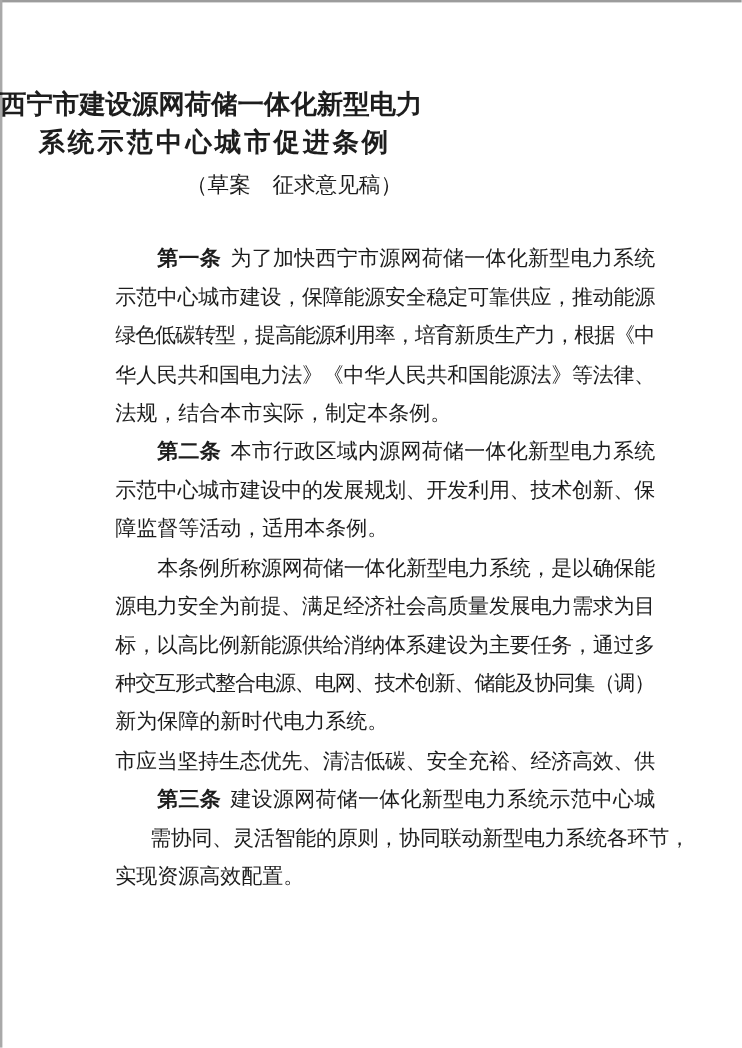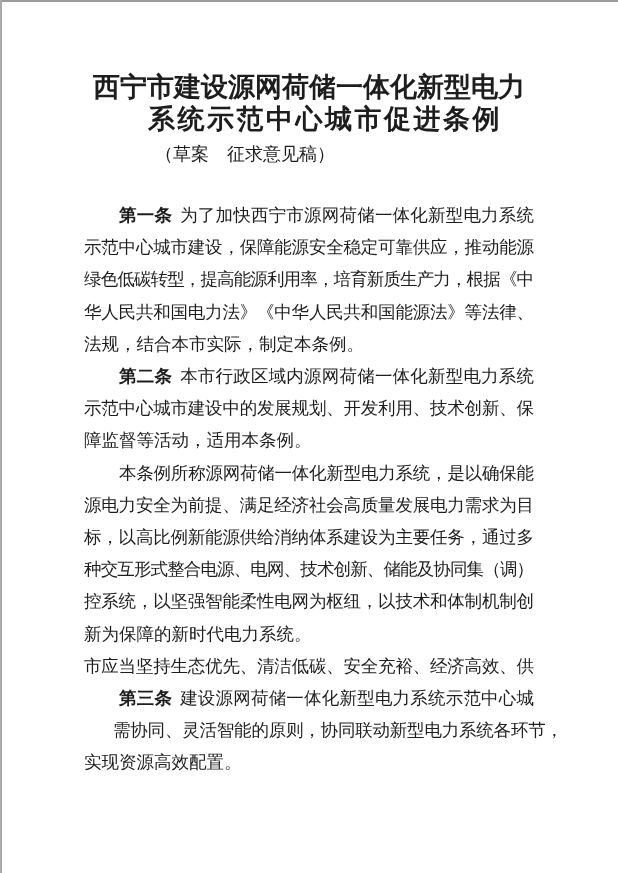--- a/index.html
+++ b/index.html
@@ -9,33 +9,33 @@
     position: relative;
     overflow: hidden;
     font-family: "Liberation Sans", sans-serif;
     color: #1d1d1d;
   }
   .edge-top  { position: absolute; top: 0; left: 0; width: 618px; height: 2px; background: #9c9c9c; }
   .edge-left { position: absolute; top: 0; left: 0; width: 2px; height: 873px; background: #a9a9a9; }
 
   .doc-title {
     position: absolute; top: 71px; left: 0; width: 618px;
-    text-align: center;
-    font-size: 27px; font-weight: 700; line-height: 32px;
+    text-align: left;
+    font-size: 22px; font-weight: 700; line-height: 32px;
   }
   .title-line2 { letter-spacing: 2.5px; padding-left: 32px; }
 
   .doc-subtitle {
     position: absolute; top: 140px; left: 0; width: 490px;
     text-align: center;
     font-size: 18px; line-height: 28px; font-weight: 400;
   }
 
   .doc-body {
-    position: absolute; top: 199px; left: 84px; width: 450px;
+    position: absolute; top: 199px; left: 96px; width: 450px;
     font-size: 17.5px; line-height: 32.2px;
   }
   .line { white-space: nowrap; }
   .line.indent { padding-left: 35px; }
   .term { font-weight: 700; margin-right: 8px; }
 </style>
 </head>
 <body>
 
 <div class="edge-top"></div>
@@ -54,19 +54,18 @@
     <div class="line"><span class="line-inner" style="letter-spacing: -0.865px;"><span>绿色低碳转型，提高能源利用率，培育新质生产力，根据《中</span></span></div>
     <div class="line"><span class="line-inner" style="letter-spacing: -0.2px;"><span>华人民共和国电力法》《中华人民共和国能源法》等法律、</span></span></div>
     <div class="line"><span class="line-inner"><span>法规，结合本市实际，制定本条例。</span></span></div>
     <div class="line indent"><span class="line-inner" style="letter-spacing: 0.205px;"><span class="term">第二条</span><span>本市行政区域内源网荷储一体化新型电力系统</span></span></div>
     <div class="line"><span class="line-inner" style="letter-spacing: -0.2px;"><span>示范中心城市建设中的发展规划、开发利用、技术创新、保</span></span></div>
     <div class="line"><span class="line-inner"><span>障监督等活动，适用本条例。</span></span></div>
     <div class="line indent"><span class="line-inner" style="letter-spacing: -0.217px;"><span>本条例所称源网荷储一体化新型电力系统，是以确保能</span></span></div>
     <div class="line"><span class="line-inner" style="letter-spacing: -0.2px;"><span>源电力安全为前提、满足经济社会高质量发展电力需求为目</span></span></div>
     <div class="line"><span class="line-inner" style="letter-spacing: -0.2px;"><span>标，以高比例新能源供给消纳体系建设为主要任务，通过多</span></span></div>
     <div class="line"><span class="line-inner" style="letter-spacing: -0.865px;"><span>种交互形式整合电源、电网、技术创新、储能及协同集（调）</span></span></div>
-    <div class="line"><span class="line-inner" style="letter-spacing: -0.2px;"><span>控系统，以坚强智能柔性电网为枢纽，以技术和体制机制创</span></span></div>
     <div class="line"><span class="line-inner"><span>新为保障的新时代电力系统。</span></span></div>
     <div class="line"><span class="line-inner" style="letter-spacing: -0.2px;"><span>市应当坚持生态优先、清洁低碳、安全充裕、经济高效、供</span></span></div>
     <div class="line indent"><span class="line-inner" style="letter-spacing: 0.205px;"><span class="term">第三条</span><span>建设源网荷储一体化新型电力系统示范中心城</span></span></div>
     <div class="line"><span class="line-inner" style="letter-spacing: -0.2px; margin-left: 29px;"><span>需协同、灵活智能的原则，协同联动新型电力系统各环节，</span></span></div>
     <div class="line"><span class="line-inner"><span>实现资源高效配置。</span></span></div>
   </div>
 
 </body></html>

